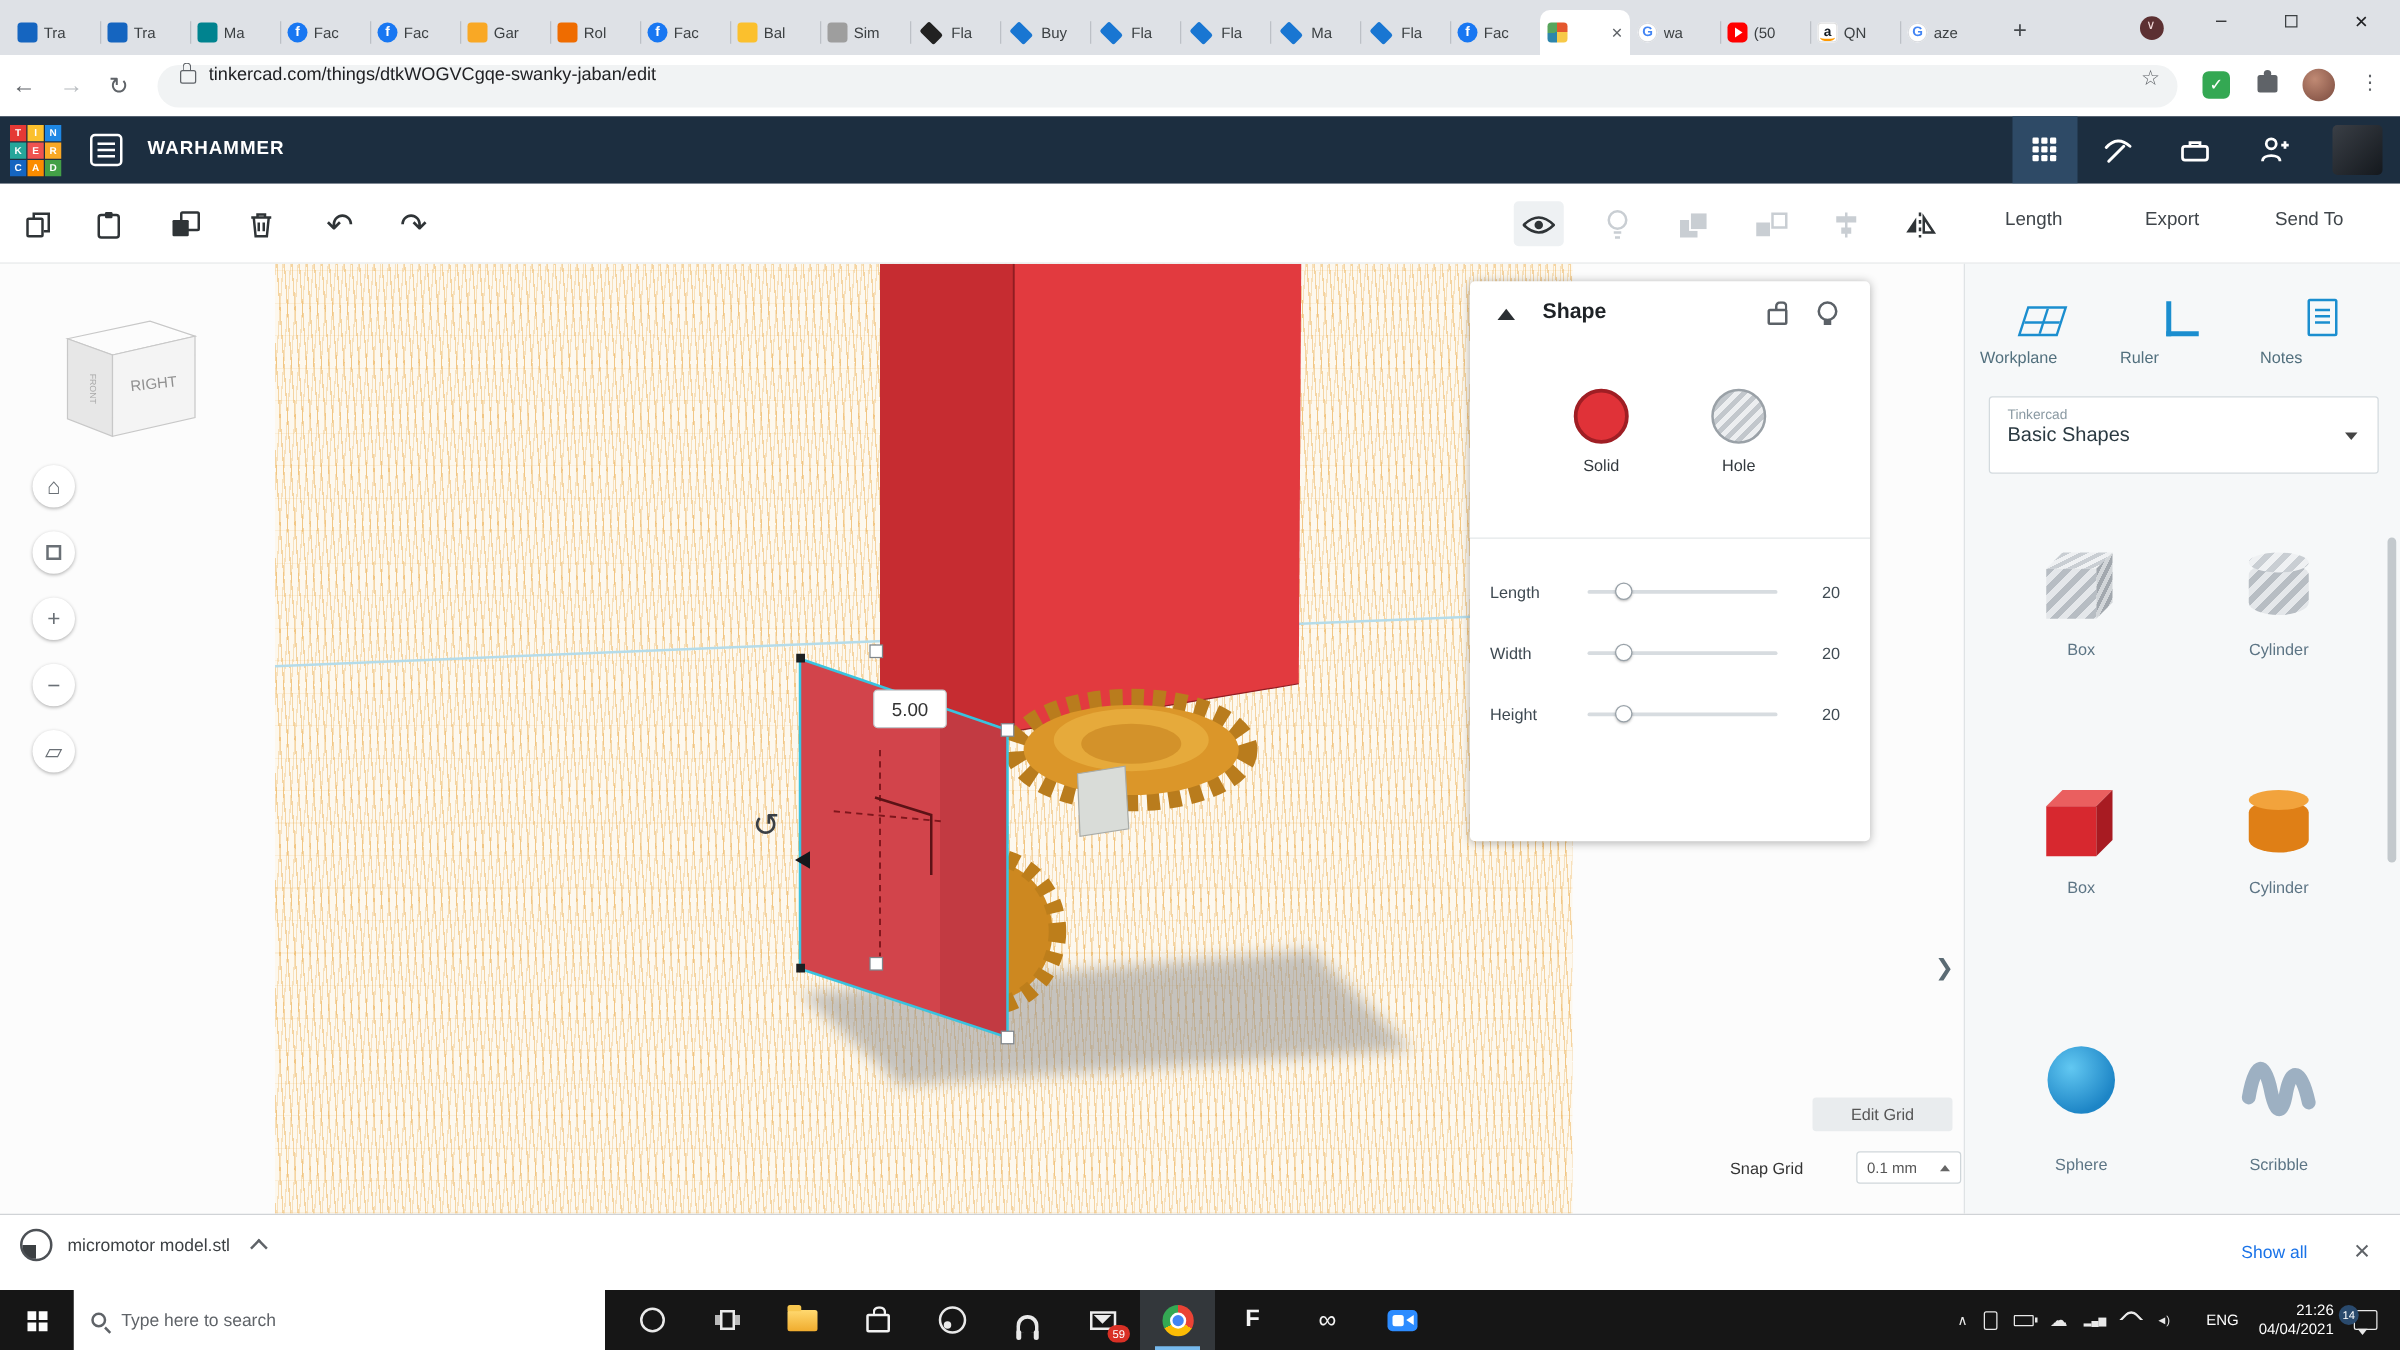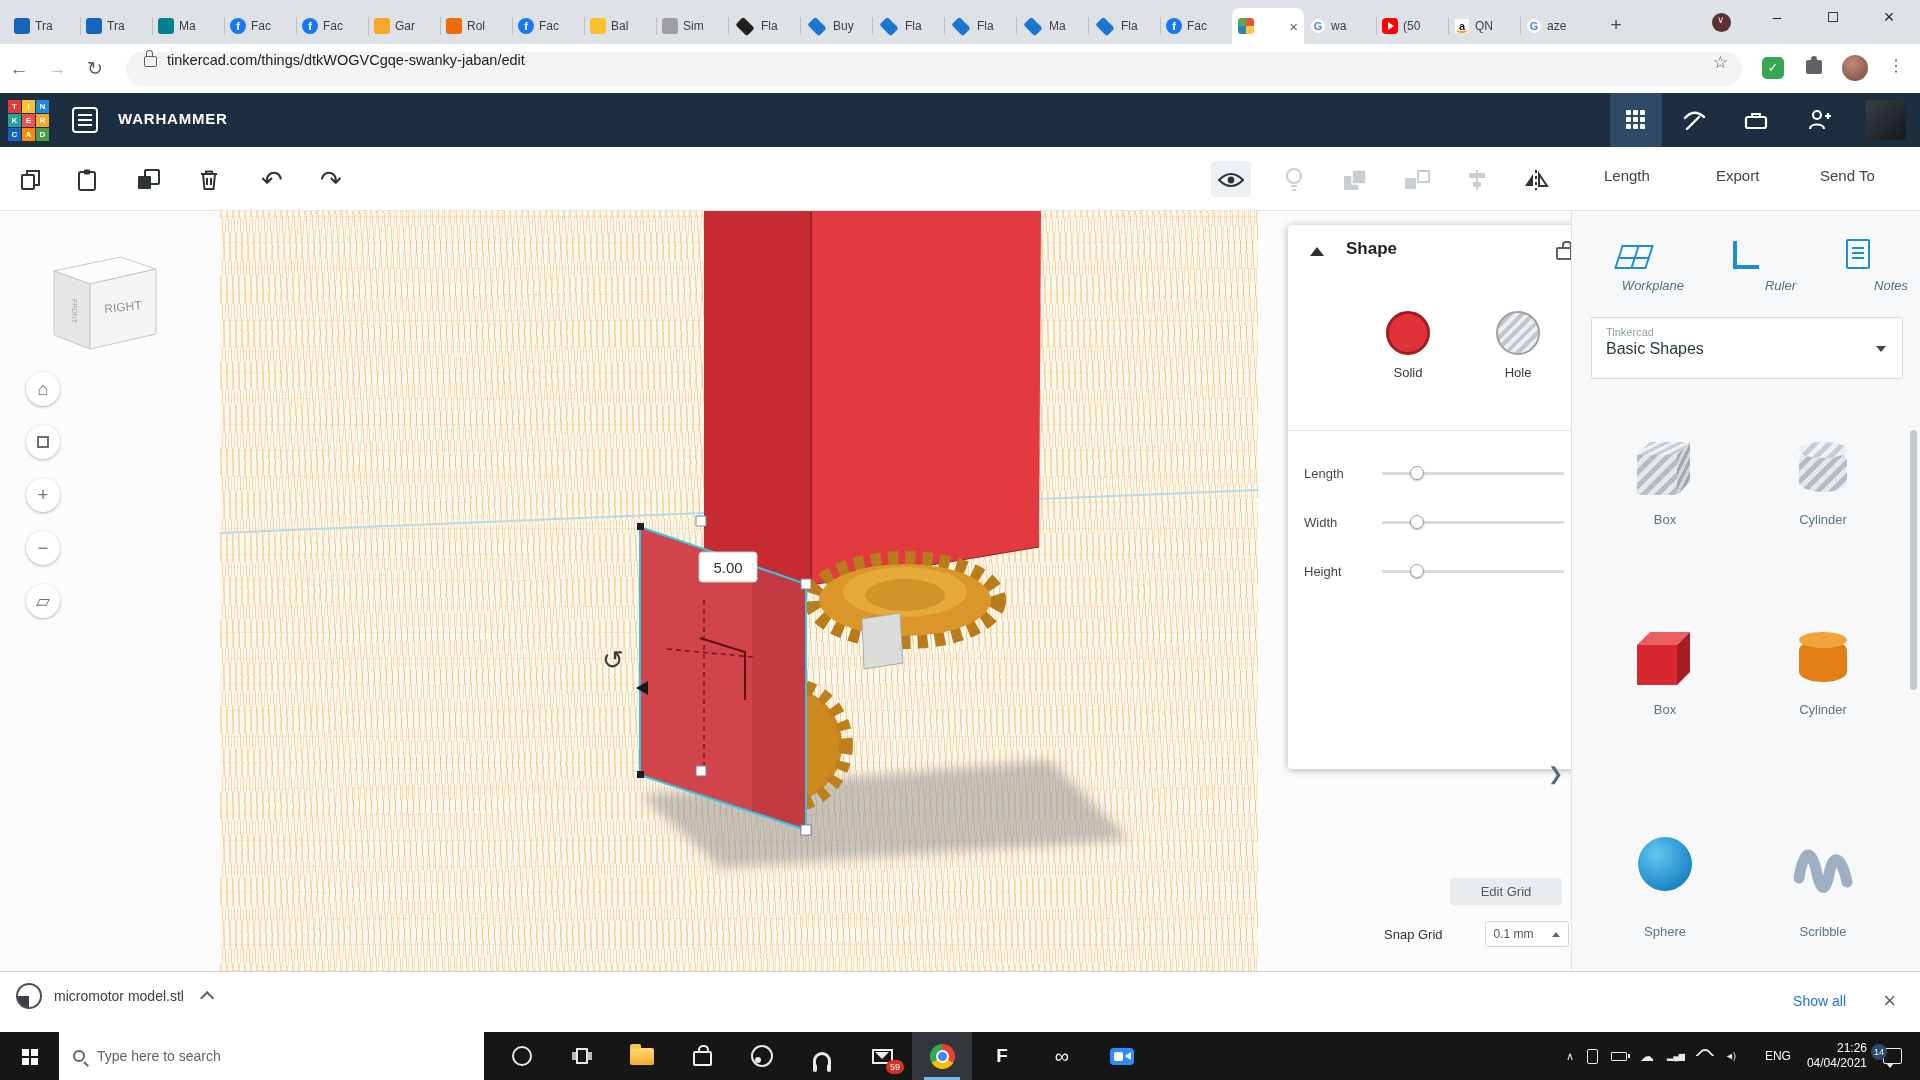--- a/index.html
+++ b/index.html
@@ -62,21 +62,21 @@
   #canvas{position:absolute;left:0;top:211px;width:1571px;height:760px;background:#fcfcfc;overflow:hidden;}
   #workplane{position:absolute;left:220px;top:0;width:1038px;height:760px;background-color:#fdf8ee;
     background-image:repeating-linear-gradient(86deg,rgba(233,163,56,.42) 0 1px,transparent 1px 6px),
                      repeating-linear-gradient(94deg,rgba(233,163,56,.28) 0 1px,transparent 1px 6px),
                      repeating-linear-gradient(0deg,rgba(233,163,56,.12) 0 1px,transparent 1px 26px);}
   #scene{position:absolute;left:0;top:0;}
   .navcol{position:absolute;left:26px;top:161px;width:36px;}
   .navbtn{width:34px;height:34px;border-radius:50%;background:#fff;box-shadow:0 1px 3px rgba(0,0,0,.3);margin-bottom:19px;display:flex;align-items:center;justify-content:center;color:#6a7076;font-size:18px;}
   .g-box{width:12px;height:12px;border:2px solid #6a7076;box-sizing:border-box;}
   
-  #shape-panel{position:absolute;left:1288px;top:14px;width:320px;height:544px;background:#fff;border-radius:4px;box-shadow:0 1px 8px rgba(0,0,0,.3);padding-left:30px;}
+  #shape-panel{position:absolute;left:1176px;top:14px;width:320px;height:448px;background:#fff;border-radius:4px;box-shadow:0 1px 8px rgba(0,0,0,.3);}
   .sp-collapse{position:absolute;left:22px;top:22px;width:0;height:0;border-left:7px solid transparent;border-right:7px solid transparent;border-bottom:9px solid #2b2f33;}
   .sp-title{position:absolute;left:58px;top:14px;font-size:17px;font-weight:bold;color:#1e2226;}
   .sp-lock{position:absolute;right:66px;top:22px;width:12px;height:9px;border:2px solid #5b6167;border-radius:2px;}
   .sp-lock::before{content:'';position:absolute;left:4px;top:-8px;width:6px;height:6px;border:2px solid #5b6167;border-bottom:none;border-radius:4px 4px 0 0;}
   .sp-bulb{position:absolute;right:26px;top:16px;width:12px;height:12px;border:2px solid #5b6167;border-radius:50%;}
   .sp-bulb::after{content:'';position:absolute;left:3px;top:13px;width:6px;height:4px;background:#5b6167;}
   .sp-modes{position:absolute;left:0;top:86px;width:100%;display:flex;justify-content:center;gap:66px;}
   .mode{text-align:center;}
   .mode-circle{display:block;width:44px;height:44px;border-radius:50%;margin:0 auto;}
   .mode-circle.solid{background:#e03238;border:3px solid #9f1e24;box-sizing:border-box;}
@@ -94,21 +94,21 @@
   #edit-grid-btn{position:absolute;left:1450px;top:667px;width:112px;height:27px;background:#e9ecee;border-radius:3px;font-size:13px;color:#555;text-align:center;line-height:27px;}
   #snap-grid{position:absolute;left:1384px;top:710px;display:flex;align-items:center;gap:32px;}
   #snap-grid .snap-lab{font-size:13px;color:#333;margin-right:10px;}
   .snap-select{width:84px;height:26px;background:#fff;border:1px solid #cfd6da;border-radius:3px;display:flex;align-items:center;justify-content:space-between;padding:0 8px;box-sizing:border-box;font-size:12px;color:#555;}
   .caret-up{width:0;height:0;border-left:4px solid transparent;border-right:4px solid transparent;border-bottom:5px solid #666;}
   .caret-down{position:absolute;right:16px;top:28px;width:0;height:0;border-left:5px solid transparent;border-right:5px solid transparent;border-top:6px solid #444;}
   #panel-chevron{position:absolute;left:1548px;top:552px;font-size:18px;color:#5b6b74;}
   
   #sidebar{position:absolute;left:1571px;top:211px;width:349px;height:760px;background:#f6f8f9;border-left:1px solid #dfe3e5;box-sizing:border-box;}
   #side-tools{position:absolute;left:0;top:22px;width:100%;display:flex;justify-content:space-evenly;}
-  .stool{width:100px;text-align:right;font-style:italic;}
+  .stool{width:100px;text-align:left;}
   .stool .icw{height:36px;display:flex;align-items:flex-end;justify-content:center;}
   .stool .lab{margin-top:9px;font-size:13px;color:#52707e;}
   .ic-workplane{width:32px;height:24px;border:2px solid #1b8ecf;transform:skewX(-18deg);position:relative;box-sizing:border-box;}
   .ic-workplane::before{content:'';position:absolute;left:50%;top:0;bottom:0;width:2px;background:#1b8ecf;}
   .ic-workplane::after{content:'';position:absolute;top:50%;left:0;right:0;height:2px;background:#1b8ecf;}
   .ic-ruler{width:26px;height:28px;border-left:4px solid #1b8ecf;border-bottom:4px solid #1b8ecf;box-sizing:border-box;}
   .ic-notes{width:24px;height:30px;border:2px solid #1b8ecf;border-radius:2px;position:relative;box-sizing:border-box;}
   .ic-notes::before{content:'';position:absolute;left:4px;right:4px;top:6px;height:2px;background:#1b8ecf;box-shadow:0 5px 0 #1b8ecf,0 10px 0 #1b8ecf;}
   #lib-select{position:absolute;left:19px;top:106px;width:312px;height:62px;background:#fff;border:1px solid #d3dade;border-radius:3px;box-sizing:border-box;}
   .lib-small{margin:8px 0 2px 14px;font-size:11px;color:#8b9aa3;}

